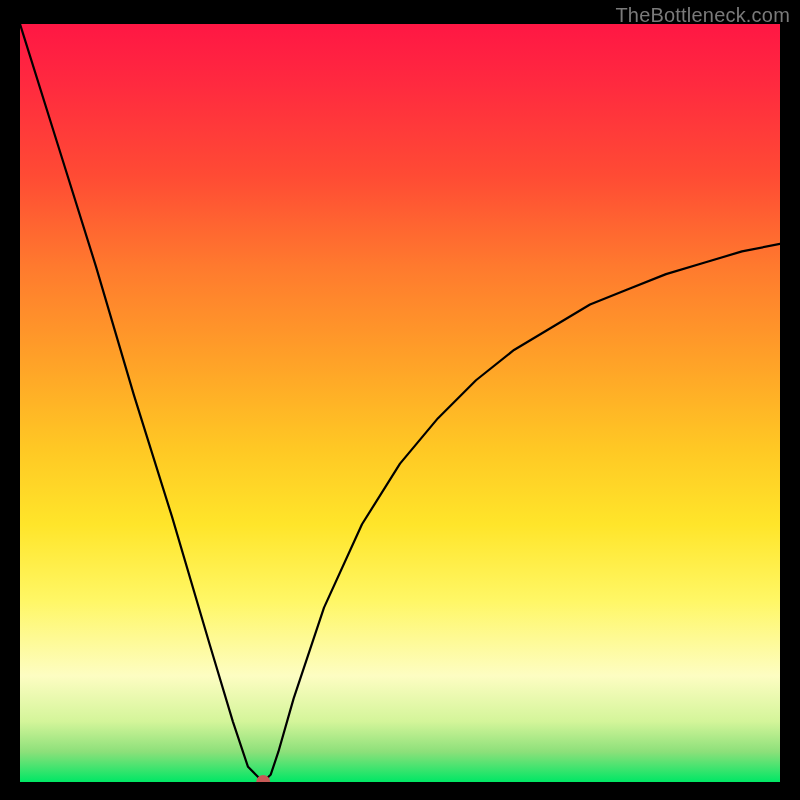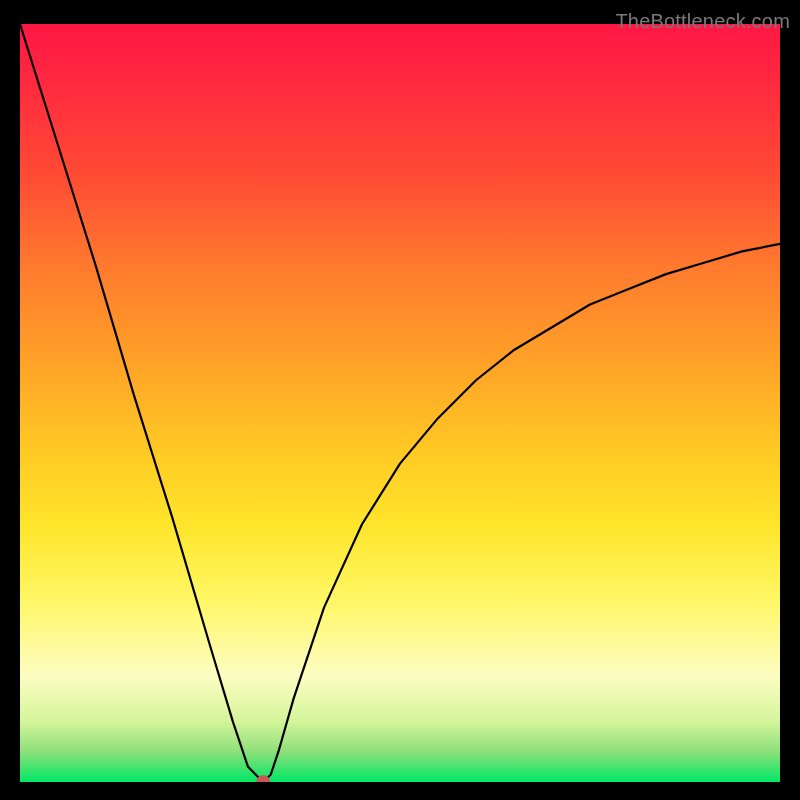--- a/index.html
+++ b/index.html
@@ -11,21 +11,21 @@
     font-family: Arial, Helvetica, sans-serif;
     overflow: hidden;
   }
   #wrap {
     position: relative;
     width: 800px;
     height: 800px;
   }
   #watermark {
     position: absolute;
-    top: 10px;
+    top: 4px;
     right: 10px;
     color: #7a7a7a;
     font-size: 20px;
     font-weight: 500;
     letter-spacing: 0.2px;
     z-index: 3;
   }
   #plot {
     position: absolute;
     left: 20px;

